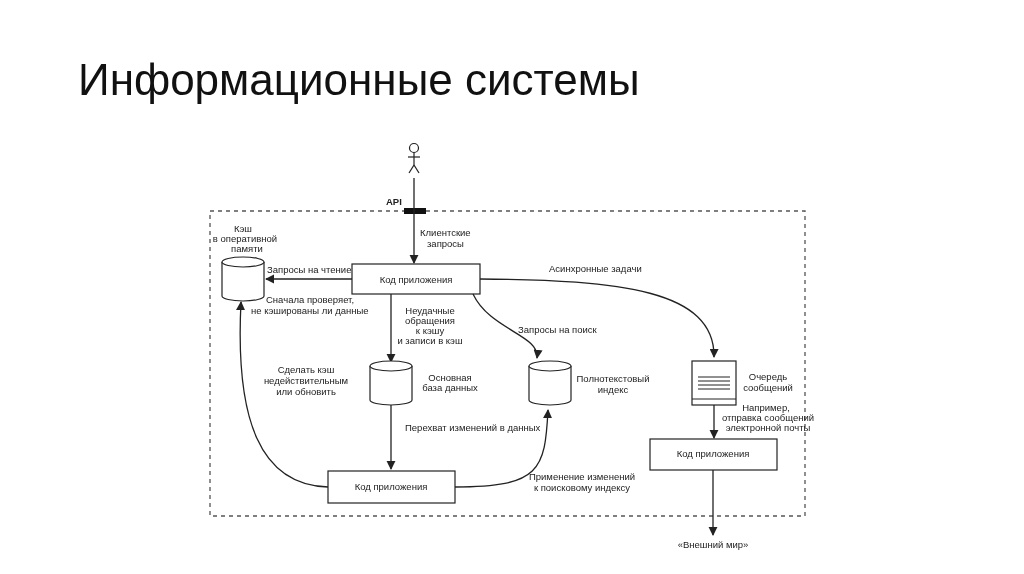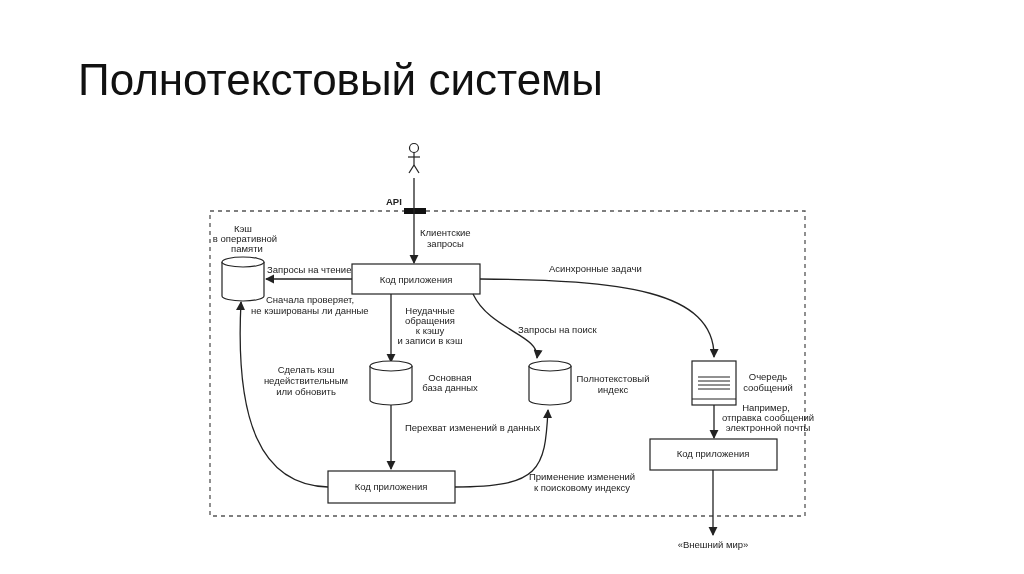--- a/index.html
+++ b/index.html
@@ -9,21 +9,21 @@
   svg text { font-family: "Liberation Sans", sans-serif; font-size: 9.5px; fill: #222; }
   .lbl { font-size: 9.5px; }
   .api { font-weight: bold; font-size: 9.5px; }
   .node { fill: #fff; stroke: #222; stroke-width: 1.2; }
   .edge { fill: none; stroke: #222; stroke-width: 1.3; }
   .boundary { fill: none; stroke: #555; stroke-width: 1.3; stroke-dasharray: 4 4; }
 </style>
 </head>
 <body>
 
-<div class="title">Полнотекстовый системы</div>
+<div class="title">Информационные системы</div>
 
 <svg width="1024" height="574" viewBox="0 0 1024 574">
   <defs>
     <marker id="arr" viewBox="0 0 10 10" refX="9" refY="5" markerWidth="7" markerHeight="7" orient="auto-start-reverse">
       <path d="M0,0 L10,5 L0,10 z" fill="#222"></path>
     </marker>
   </defs>
 
   <rect class="boundary" x="210" y="211" width="595" height="305"></rect>
 

